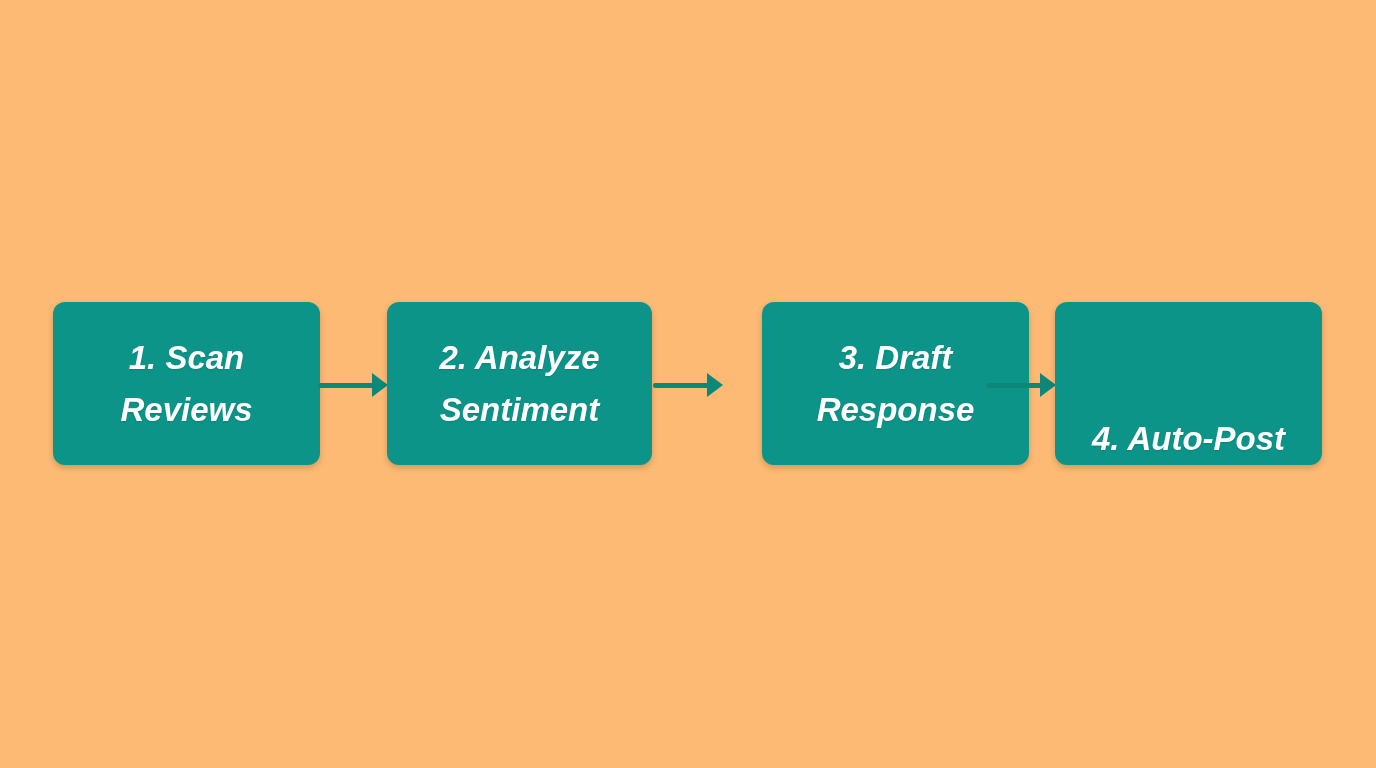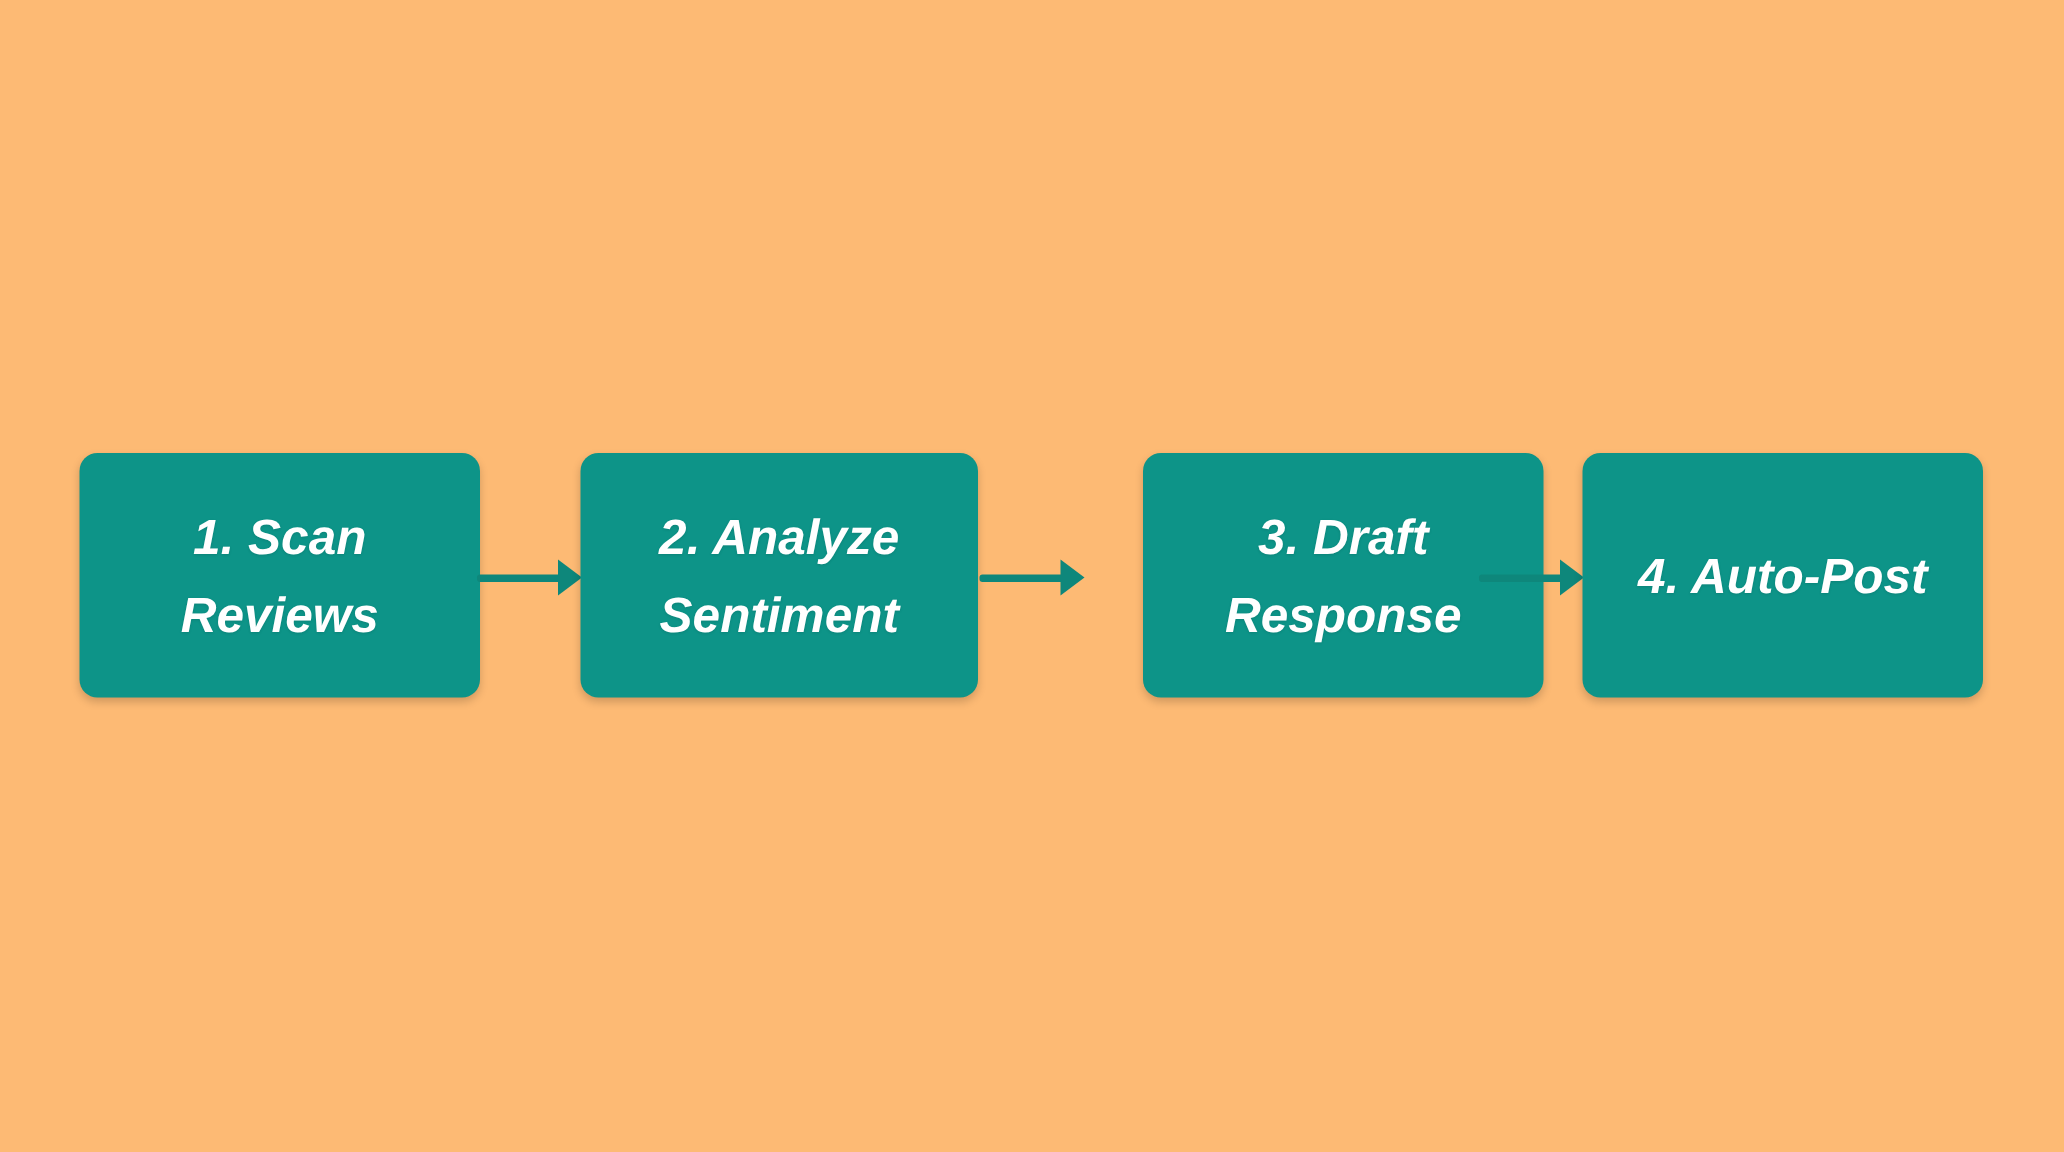--- a/index.html
+++ b/index.html
@@ -37,21 +37,21 @@
     color: #ffffff;
     font-weight: bold;
     font-size: 33px;
     line-height: 52px;
     text-align: center;
     text-shadow: 0 1px 2px rgba(0,0,0,0.12);
   }
   .step-1 { left: 53px;  width: 267px; }
   .step-2 { left: 387px; width: 265px; }
   .step-3 { left: 762px; width: 267px; }
-  .step-4 { left: 1055px; width: 267px; }
+  .step-4 { left: 1055px; width: 267px; align-items: flex-end; }
 
   .flow-arrow {
     position: absolute;
     top: 373px;
     height: 24px;
     display: flex;
     align-items: center;
   }
   .arrow-1 { left: 318px; width: 70px; }
   .arrow-2 { left: 653px; width: 70px; }

